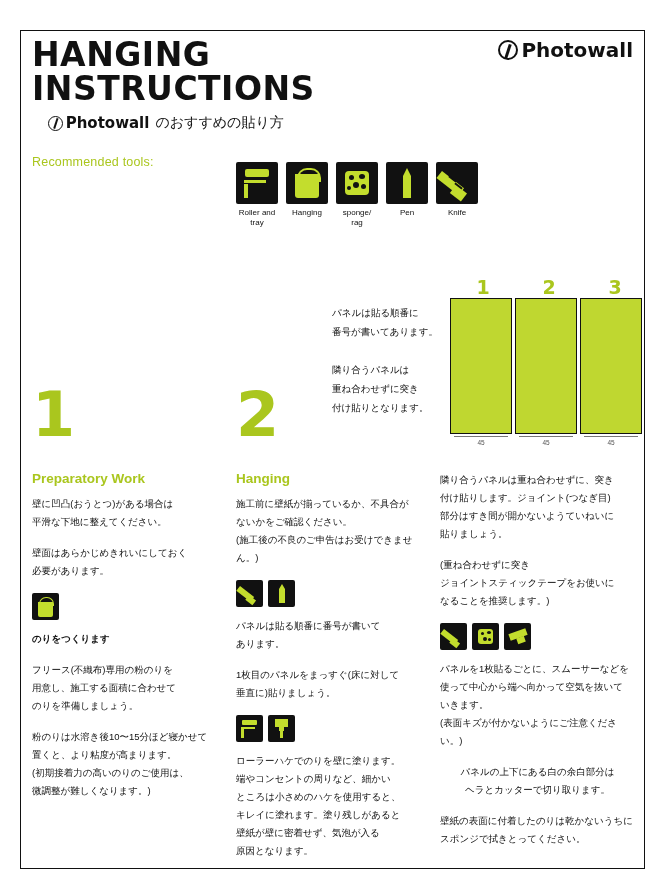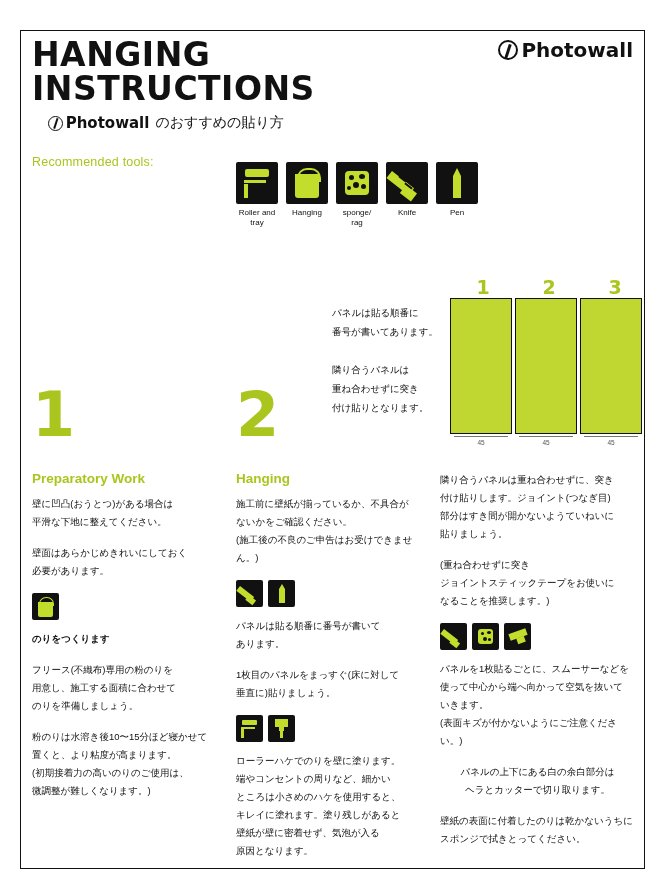--- a/index.html
+++ b/index.html
@@ -345,34 +345,34 @@
           <span class="h1"></span>
           <span class="h2"></span>
           <span class="h3"></span>
           <span class="h4"></span>
           <span class="h5"></span>
       </div>
       <div class="cap">sponge/
 rag</div>
     </div>
     <div class="tool">
+      <div class="box g-pen">
+        <span class="nib"></span>
+          <span class="body"></span>
+      </div>
+      <div class="cap">Pen</div>
+    </div>
+    <div class="tool">
       <div class="box g-knife">
         <span class="blade"></span>
           <span class="grip"></span>
           <span class="notch1"></span>
           <span class="notch2"></span>
       </div>
       <div class="cap">Knife</div>
-    </div>
-    <div class="tool">
-      <div class="box g-pen">
-        <span class="nib"></span>
-          <span class="body"></span>
-      </div>
-      <div class="cap">Pen</div>
     </div>
   </div>
 
   <div class="panel-nums">
     <span>1</span>
     <span>2</span>
     <span>3</span>
   </div>
   <div class="panels">
     <div class="panel"></div>

